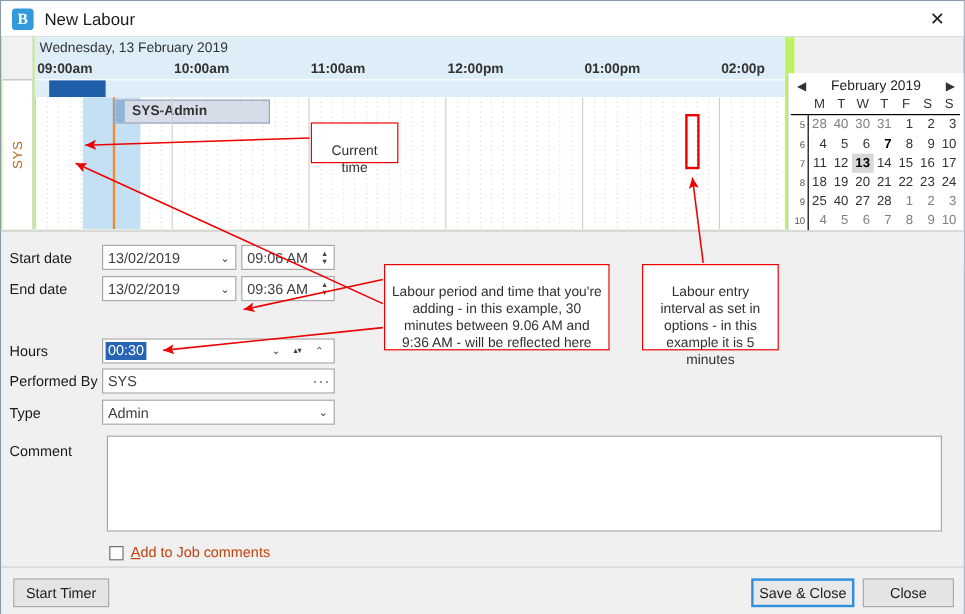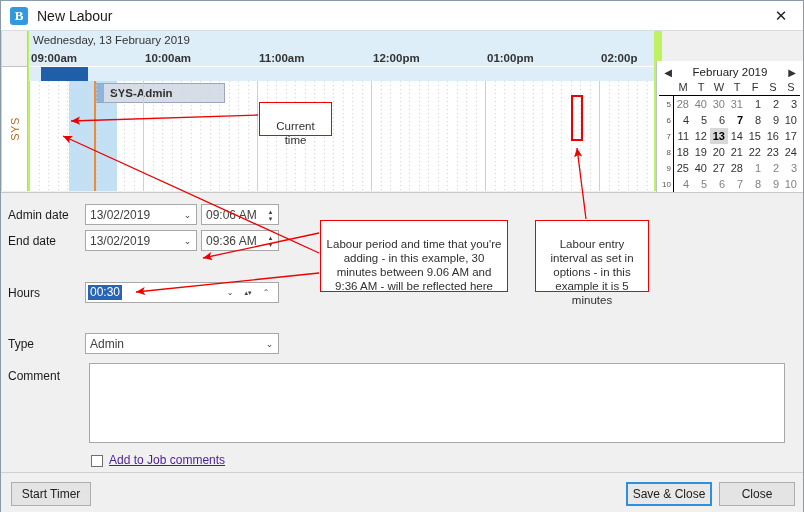--- a/index.html
+++ b/index.html
@@ -292,21 +292,21 @@
     line-height: 7px;
   }
   #comment-box {
     position: absolute;
     background: #ffffff;
     border: 1px solid #a8a8a8;
   }
   #addjob-row {
     position: absolute;
     display: flex; align-items: flex-end;
-    font-size: 12px; color: #4c1d95; text-decoration: underline;
+    font-size: 12px; color: #c2410c;
   }
   #addjob-row .chk { margin-left: 0; margin-right: 6px; }
   .ul1 { text-decoration: underline; }
 
   
   #footer {
     position: absolute; left: 0; top: 471px;
     width: 802px; height: 56px;
     background: #f0f0f0;
     border-top: 1px solid #d0d0d0;
@@ -533,21 +533,21 @@
   </div>
 
   <div id="workhours-row">
     <span>Show workhours only</span>
     <span class="chk on"></span>
   </div>
 
   <div id="form">
 
     <div class="frow" style="left:0;top:11px;">
-      <div class="flabel">Admin date</div>
+      <div class="flabel">Start date</div>
       <div class="ctrl" style="width:112px;">
         <span class="val">13/02/2019</span>
         <span class="drop">⌄</span>
       </div>
       <div class="ctrl" style="width:78px;margin-left:4px;">
         <span class="val">09:06 AM</span>
         <span class="spin">
             <span>▴</span>
             <span>▾</span>
           </span>
@@ -574,20 +574,27 @@
       <div id="hours-ctrl" style="width:194px;">
         <span class="hval">00:30</span>
         <span class="spinners">
           <span class="s">⌄</span>
           <span class="s2"><span>▴</span><span>▾</span></span>
           <span class="s">⌃</span>
         </span>
       </div>
     </div>
 
+    <div class="frow" style="left:0;top:114px;">
+      <div class="flabel">Performed By</div>
+      <div class="ctrl" style="width:194px;">
+        <span class="val">SYS</span>
+        <span class="dots">···</span>
+      </div>
+    </div>
 
     <div class="frow" style="left:0;top:140px;">
       <div class="flabel">Type</div>
       <div class="ctrl" style="width:194px;">
         <span class="val">Admin</span>
         <span class="drop">⌄</span>
       </div>
     </div>
 
     <div class="frow" style="left:0;top:176px;">

